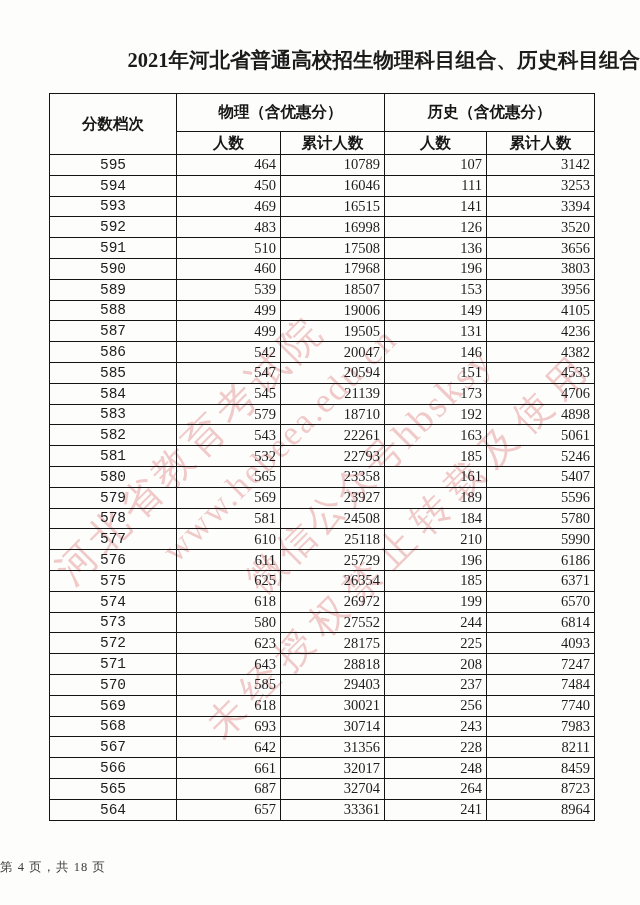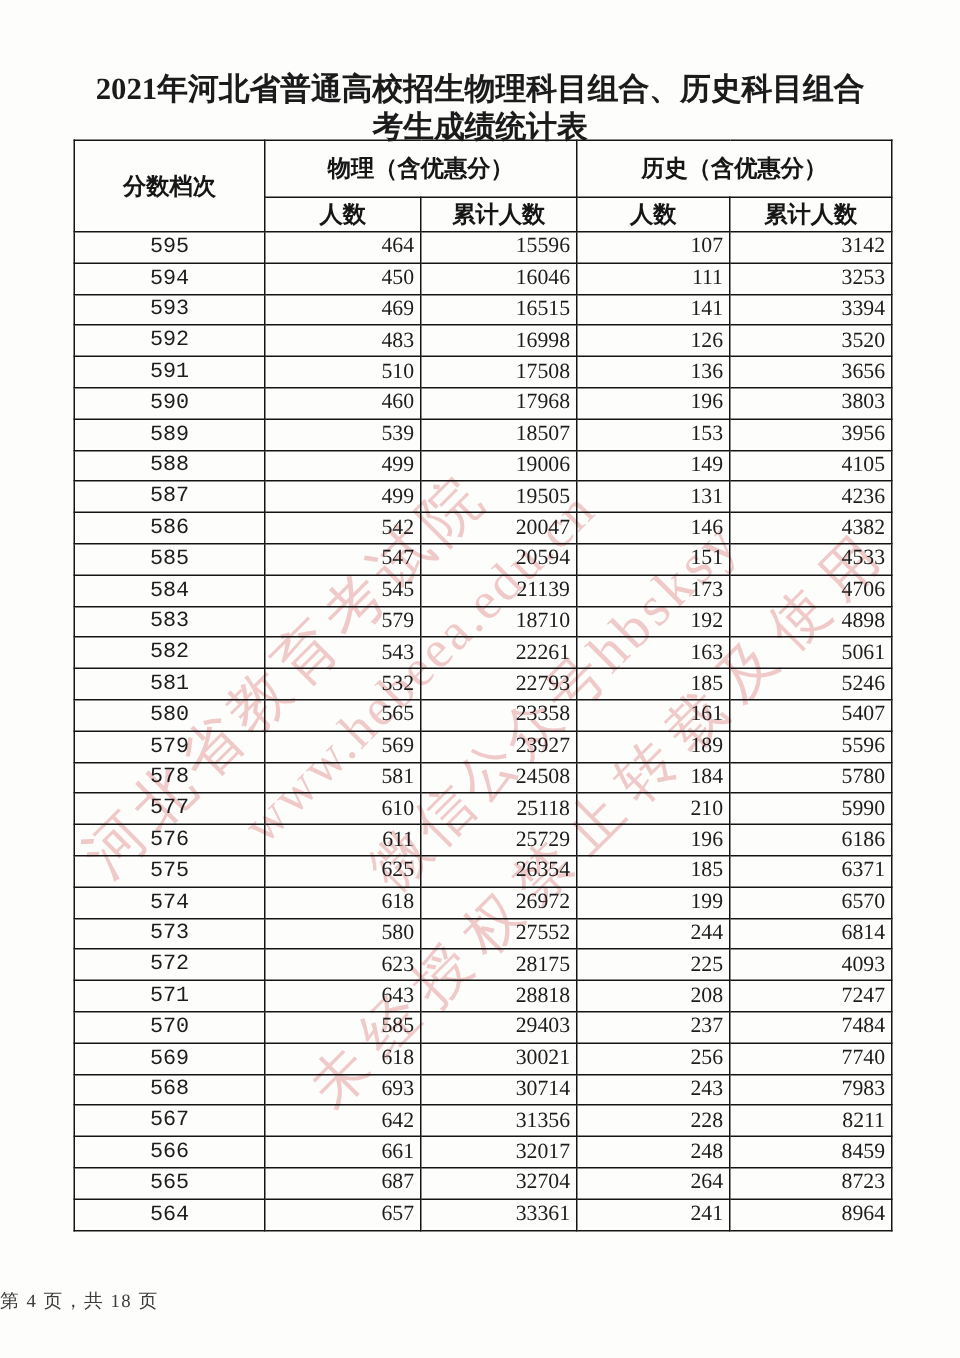--- a/index.html
+++ b/index.html
@@ -25,21 +25,21 @@
     font-weight:400;
   }
   .wm1{left:190px;top:450px;font-size:40px;letter-spacing:5px;}
   .wm2{left:280px;top:445px;font-size:35px;letter-spacing:2px;}
   .wm3{left:370px;top:470px;font-size:38px;letter-spacing:3px;}
   .wm4{left:400px;top:545px;font-size:38px;letter-spacing:10px;}
   
   .title{
     position:absolute;top:48px;left:0;right:0;
     z-index:2;
-    text-align:center;
+    text-align:right;
     font-size:20.5px;font-weight:bold;
     line-height:25px;
     color:#1b1b1b;
   }
   
   table{
     position:absolute;left:49px;top:93px;
     z-index:1;
     width:545px;
     border-collapse:collapse;
@@ -82,21 +82,20 @@
 
 <div class="wm-layer" style="color: rgb(221, 133, 133);">
   <div class="wm wm1">河北省教育考试院</div>
   <div class="wm wm2">www.hebeea.edu.cn</div>
   <div class="wm wm3">微信公众号hbsksy</div>
   <div class="wm wm4">未经授权禁止转载及使用</div>
 </div>
 
 <div class="title">
   <div>2021年河北省普通高校招生物理科目组合、历史科目组合</div>
-  <div>考生成绩统计表</div>
 </div>
 
 <table>
   <colgroup>
     <col style="width:127px">
     <col style="width:104px">
     <col style="width:104px">
     <col style="width:102px">
     <col style="width:108px">
   </colgroup>
@@ -110,21 +109,21 @@
       <th>人数</th>
       <th>累计人数</th>
       <th>人数</th>
       <th>累计人数</th>
     </tr>
   </thead>
   <tbody>
       <tr>
         <td class="c-score">595</td>
         <td class="c-num">464</td>
-        <td class="c-num">15596</td>
+        <td class="c-num">10789</td>
         <td class="c-num">107</td>
         <td class="c-num">3142</td>
       </tr>
       <tr>
         <td class="c-score">594</td>
         <td class="c-num">450</td>
         <td class="c-num">16046</td>
         <td class="c-num">111</td>
         <td class="c-num">3253</td>
       </tr>

